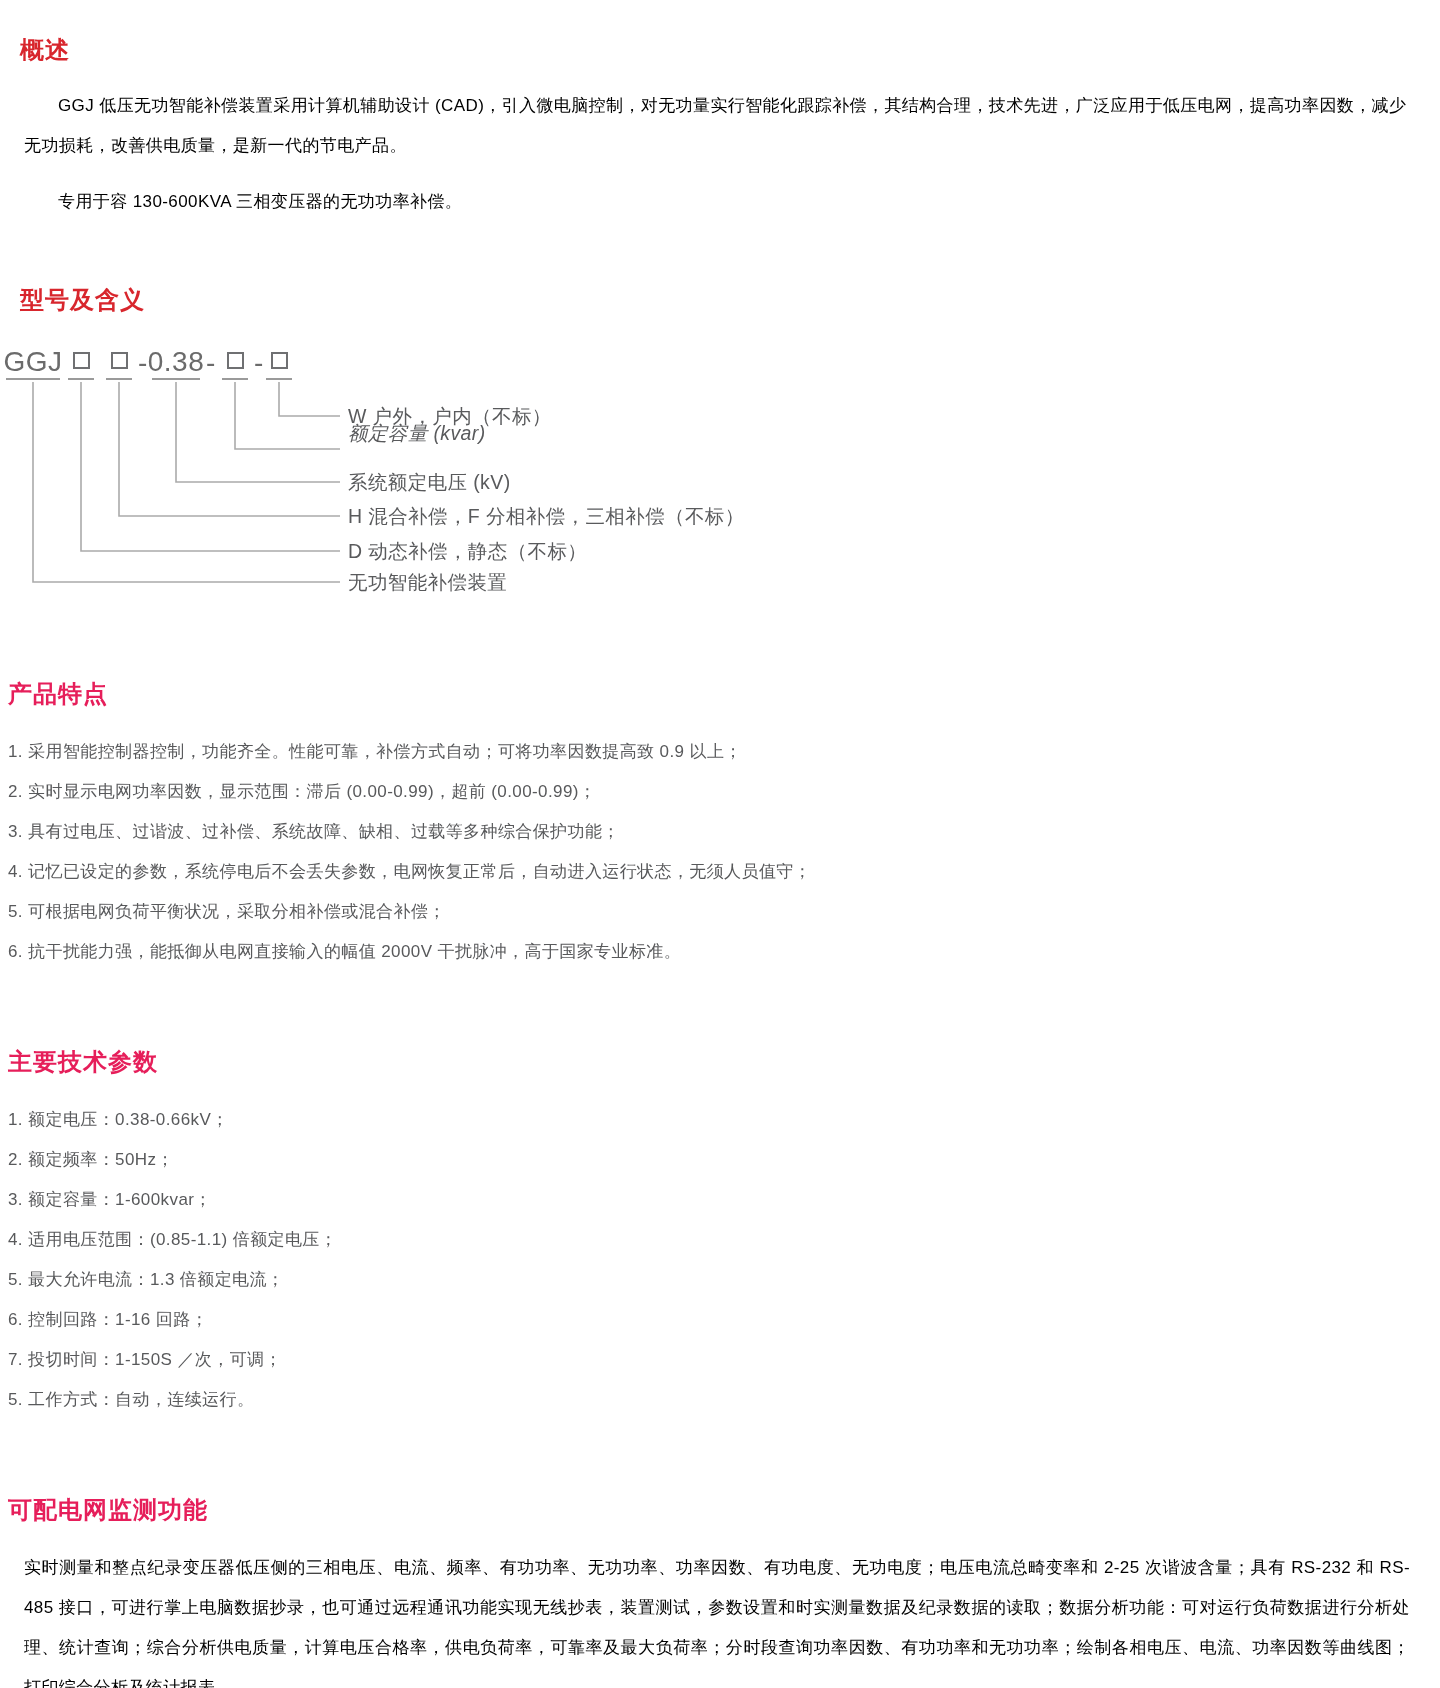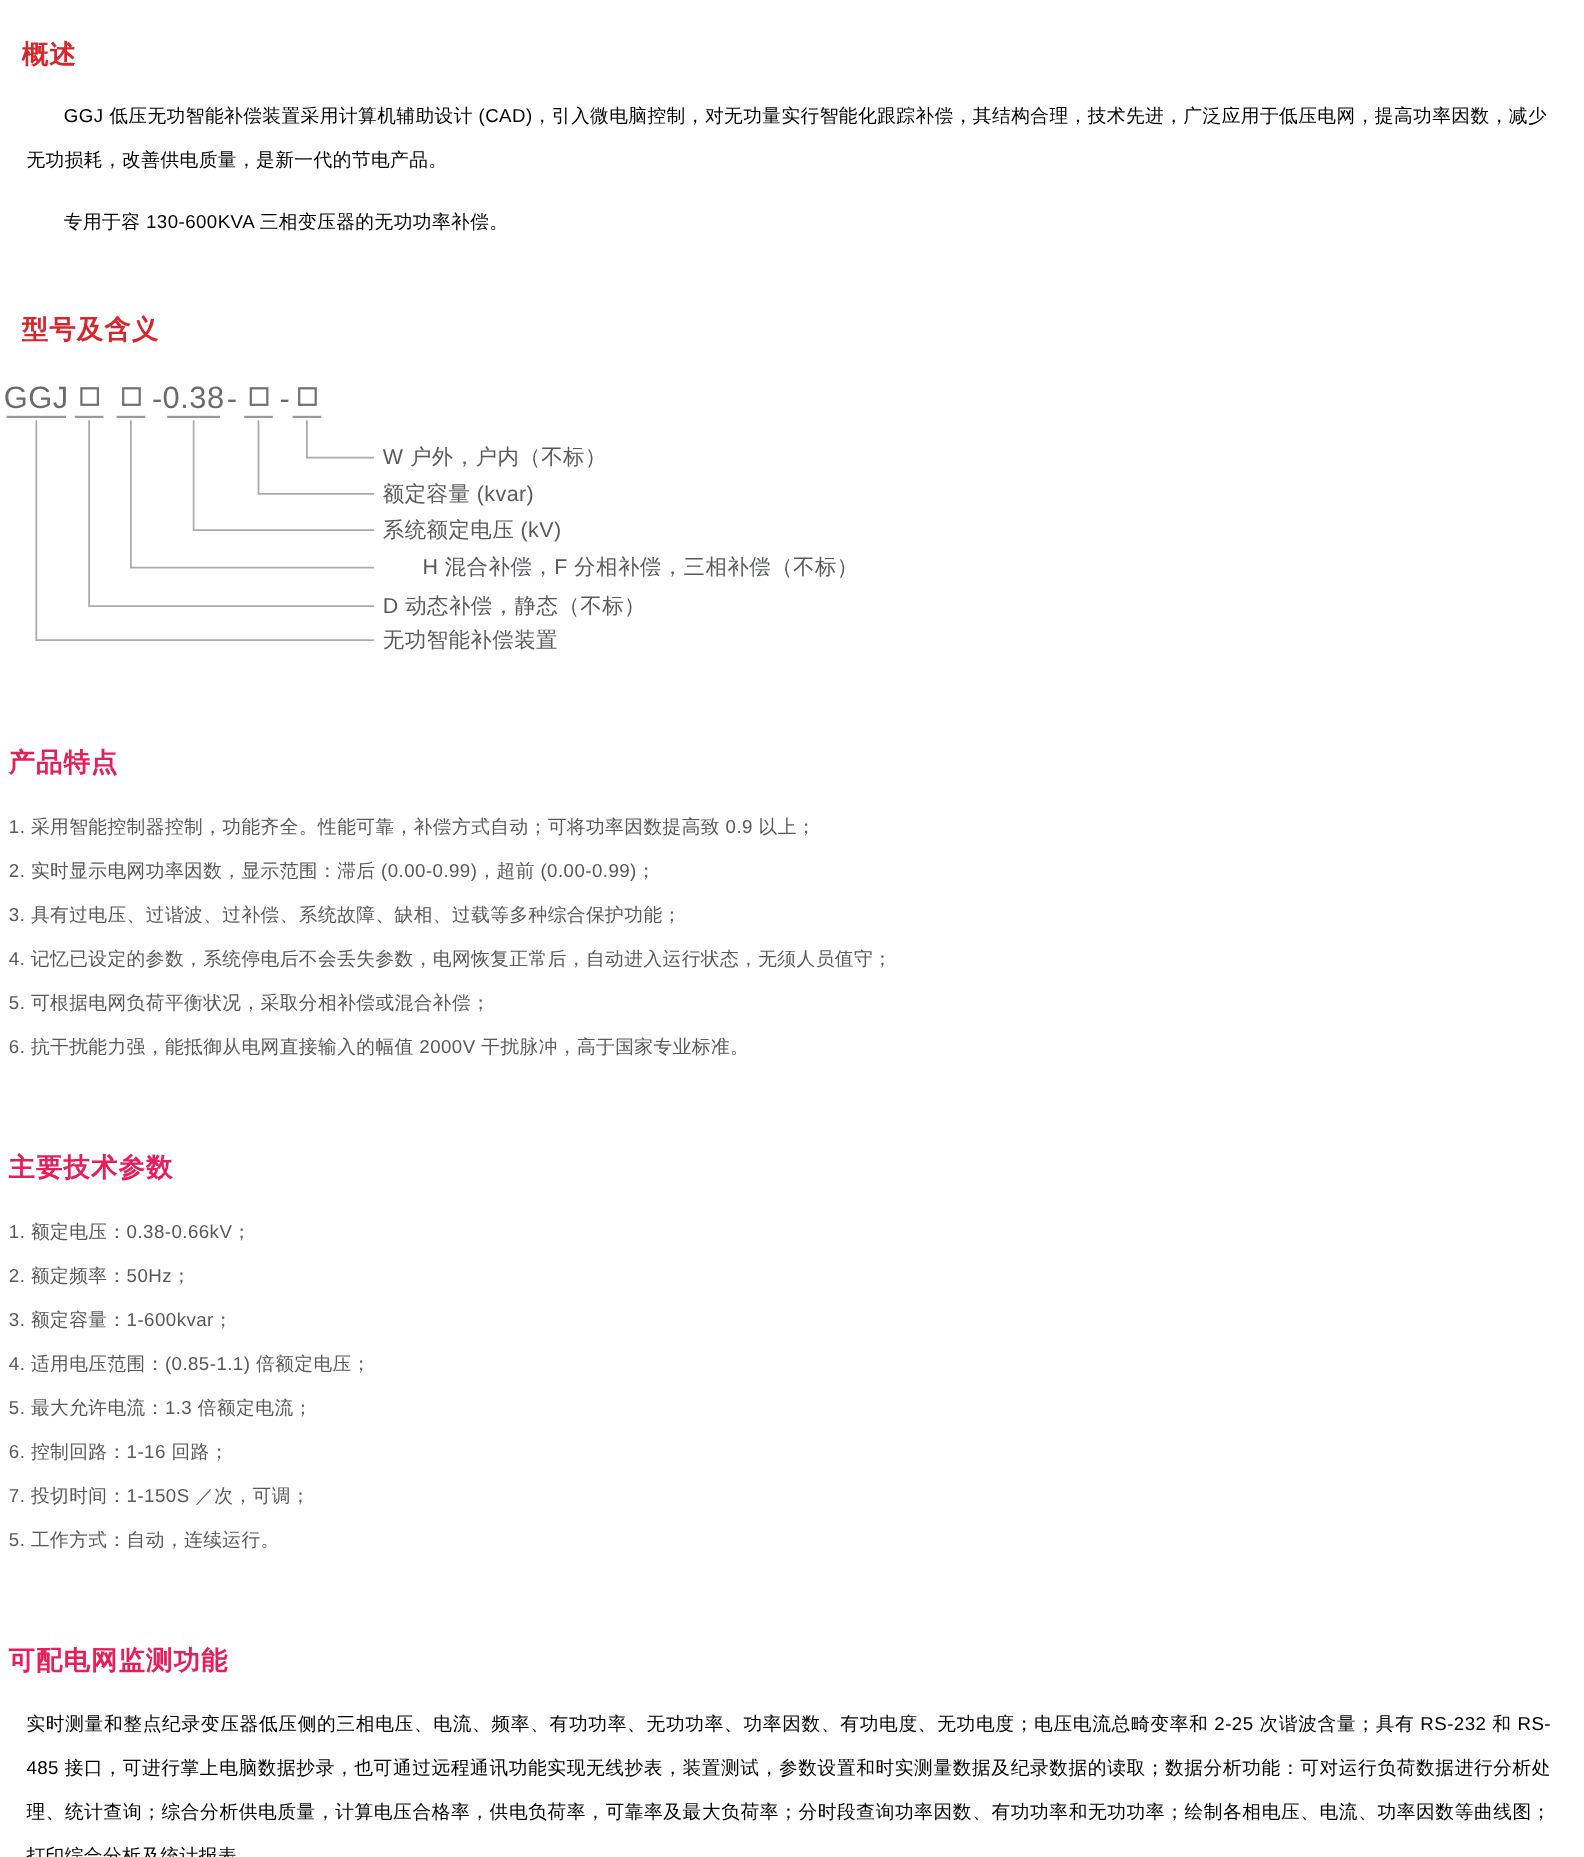--- a/index.html
+++ b/index.html
@@ -128,23 +128,23 @@
     <div class="seg nol" style="left:196px; width:14px;">-</div>
     <div class="seg" style="left:214px; width:26px;">
       <span class="ph-box"></span>
     </div>
     <div class="seg nol" style="left:244px; width:14px;">-</div>
     <div class="seg" style="left:258px; width:26px;">
       <span class="ph-box"></span>
     </div>
 
     <div class="model-label" style="top:57px;">W 户外，户内（不标）</div>
-    <div class="model-label" style="top:90px;">额定容量 (kvar)</div>
+    <div class="model-label" style="top:74px;font-style:italic;">额定容量 (kvar)</div>
     <div class="model-label" style="top:123px;">系统额定电压 (kV)</div>
-    <div class="model-label" style="top:157px;margin-left:36px;">H 混合补偿，F 分相补偿，三相补偿（不标）</div>
+    <div class="model-label" style="top:157px;">H 混合补偿，F 分相补偿，三相补偿（不标）</div>
     <div class="model-label" style="top:192px;">D 动态补偿，静态（不标）</div>
     <div class="model-label" style="top:223px;">无功智能补偿装置</div>
   </div>
 
   <h2 class="sec-heading h-pink" id="features-heading">产品特点</h2>
   <div class="num-list">
     <div class="num-item">1. 采用智能控制器控制，功能齐全。性能可靠，补偿方式自动；可将功率因数提高致 0.9 以上；</div>
     <div class="num-item">2. 实时显示电网功率因数，显示范围：滞后 (0.00-0.99)，超前 (0.00-0.99)；</div>
     <div class="num-item">3. 具有过电压、过谐波、过补偿、系统故障、缺相、过载等多种综合保护功能；</div>
     <div class="num-item">4. 记忆已设定的参数，系统停电后不会丢失参数，电网恢复正常后，自动进入运行状态，无须人员值守；</div>

